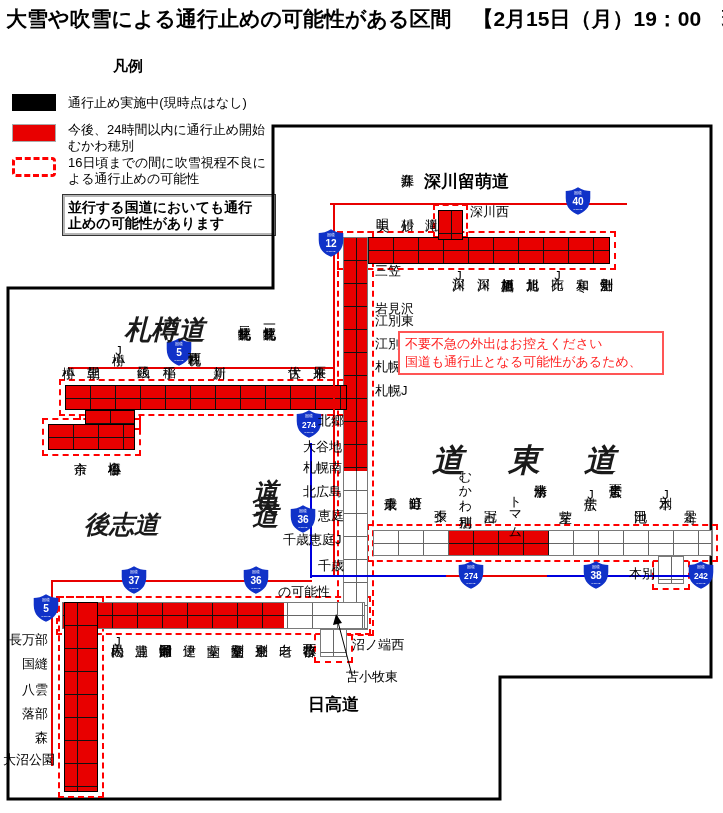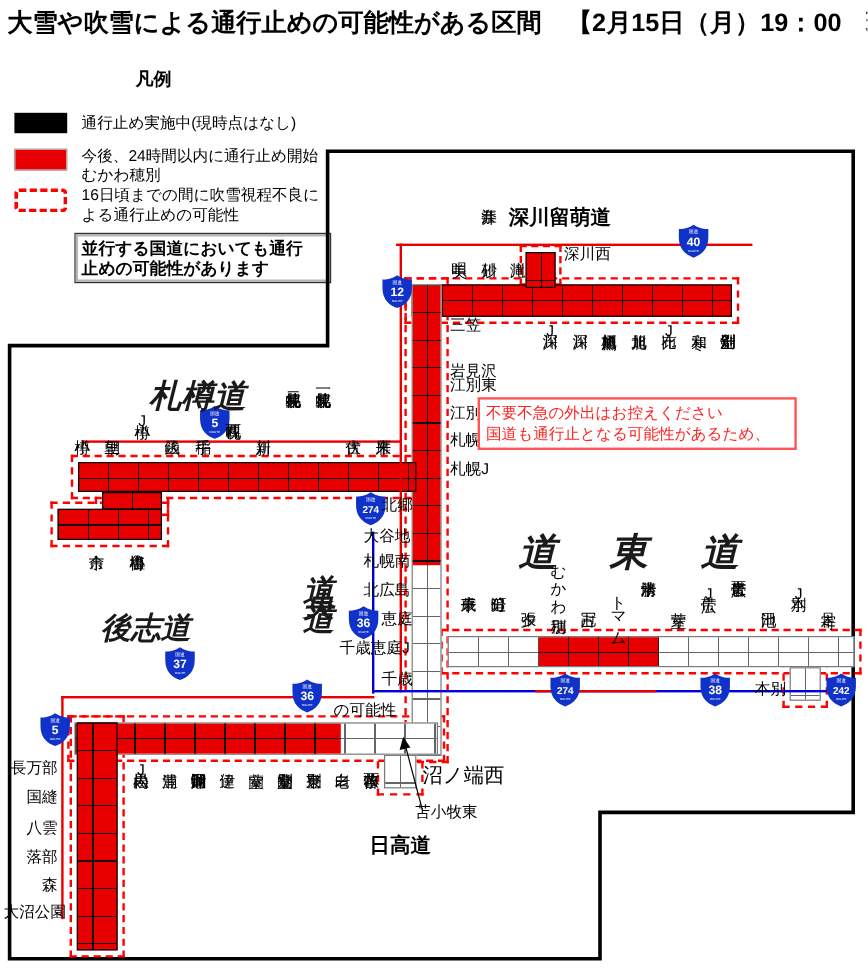--- a/index.html
+++ b/index.html
@@ -134,21 +134,21 @@
           <text x="18" y="11" font-size="5.5" fill="#fff" text-anchor="middle" font-family="Liberation Sans,sans-serif">国道</text>
           <text x="18" y="25" font-size="11.5" font-weight="bold" fill="#fff" text-anchor="middle" font-family="Liberation Sans,sans-serif">274</text>
           <text x="18" y="32" font-size="3.5" fill="#fff" text-anchor="middle" font-family="Liberation Sans,sans-serif">ROUTE</text>
         </svg></div>
       <div class="shield" style="left: 290px; top: 504px;"><svg width="26" height="30" viewBox="0 0 36 40">
           <path d="M18 1 C 24 5, 30 6, 35 6 L 35 16 C 35 30, 26 36, 18 39 C 10 36, 1 30, 1 16 L 1 6 C 6 6, 12 5, 18 1 Z" fill="#1032c8"></path>
           <text x="18" y="11" font-size="5.5" fill="#fff" text-anchor="middle" font-family="Liberation Sans,sans-serif">国道</text>
           <text x="18" y="25" font-size="14" font-weight="bold" fill="#fff" text-anchor="middle" font-family="Liberation Sans,sans-serif">36</text>
           <text x="18" y="32" font-size="3.5" fill="#fff" text-anchor="middle" font-family="Liberation Sans,sans-serif">ROUTE</text>
         </svg></div>
-      <div class="shield" style="left: 121px; top: 538px; margin-left: 16px;"><svg width="26" height="30" viewBox="0 0 36 40">
+      <div class="shield" style="left: 121px; top: 565px;"><svg width="26" height="30" viewBox="0 0 36 40">
           <path d="M18 1 C 24 5, 30 6, 35 6 L 35 16 C 35 30, 26 36, 18 39 C 10 36, 1 30, 1 16 L 1 6 C 6 6, 12 5, 18 1 Z" fill="#1032c8"></path>
           <text x="18" y="11" font-size="5.5" fill="#fff" text-anchor="middle" font-family="Liberation Sans,sans-serif">国道</text>
           <text x="18" y="25" font-size="14" font-weight="bold" fill="#fff" text-anchor="middle" font-family="Liberation Sans,sans-serif">37</text>
           <text x="18" y="32" font-size="3.5" fill="#fff" text-anchor="middle" font-family="Liberation Sans,sans-serif">ROUTE</text>
         </svg></div>
       <div class="shield" style="left: 243px; top: 565px;"><svg width="26" height="30" viewBox="0 0 36 40">
           <path d="M18 1 C 24 5, 30 6, 35 6 L 35 16 C 35 30, 26 36, 18 39 C 10 36, 1 30, 1 16 L 1 6 C 6 6, 12 5, 18 1 Z" fill="#1032c8"></path>
           <text x="18" y="11" font-size="5.5" fill="#fff" text-anchor="middle" font-family="Liberation Sans,sans-serif">国道</text>
           <text x="18" y="25" font-size="14" font-weight="bold" fill="#fff" text-anchor="middle" font-family="Liberation Sans,sans-serif">36</text>
           <text x="18" y="32" font-size="3.5" fill="#fff" text-anchor="middle" font-family="Liberation Sans,sans-serif">ROUTE</text>
@@ -238,21 +238,21 @@
       <div class="lb" style="left: 629px; top: 567px; font-size: 13px; letter-spacing: 0px;">本別</div>
       <div class="lb vert" style="left: 111px; top: 634px; font-size: 13px; letter-spacing: 0px;">黒松内J</div>
       <div class="lb vert" style="left: 135px; top: 634px; font-size: 13px; letter-spacing: 0px;">豊浦</div>
       <div class="lb vert" style="left: 159px; top: 634px; font-size: 13px; letter-spacing: 0px;">虻田洞爺湖</div>
       <div class="lb vert" style="left: 183px; top: 634px; font-size: 13px; letter-spacing: 0px;">伊達</div>
       <div class="lb vert" style="left: 207px; top: 634px; font-size: 13px; letter-spacing: 0px;">室蘭</div>
       <div class="lb vert" style="left: 231px; top: 634px; font-size: 13px; letter-spacing: 0px;">登別室蘭</div>
       <div class="lb vert" style="left: 255px; top: 634px; font-size: 13px; letter-spacing: 0px;">登別東</div>
       <div class="lb vert" style="left: 279px; top: 634px; font-size: 13px; letter-spacing: 0px;">白老</div>
       <div class="lb vert" style="left: 303px; top: 634px; font-size: 13px; letter-spacing: 0px;">苫小牧西</div>
-      <div class="lb" style="left: 352px; top: 638px; font-size: 17px; letter-spacing: 0px; text-align: right;">沼ノ端西</div>
+      <div class="lb" style="left: 352px; top: 638px; font-size: 13px; letter-spacing: 0px; text-align: right;">沼ノ端西</div>
       <div class="lb" style="left: 346px; top: 670px; font-size: 13px; letter-spacing: 0px;">苫小牧東</div>
       <div class="lb" style="left: 9px; top: 633px; font-size: 13px; letter-spacing: 0px;">長万部</div>
       <div class="lb" style="left: 22px; top: 657px; font-size: 13px; letter-spacing: 0px;">国縫</div>
       <div class="lb" style="left: 22px; top: 683px; font-size: 13px; letter-spacing: 0px; text-align: center;">八雲</div>
       <div class="lb" style="left: 22px; top: 707px; font-size: 13px; letter-spacing: 0px;">落部</div>
       <div class="lb" style="left: 35px; top: 731px; font-size: 13px; letter-spacing: 0px;">森</div>
       <div class="lb" style="left: 3px; top: 753px; font-size: 13px; letter-spacing: 0px;">大沼公園</div>
     </div>
 
   <div class="abs" id="warn-box">

